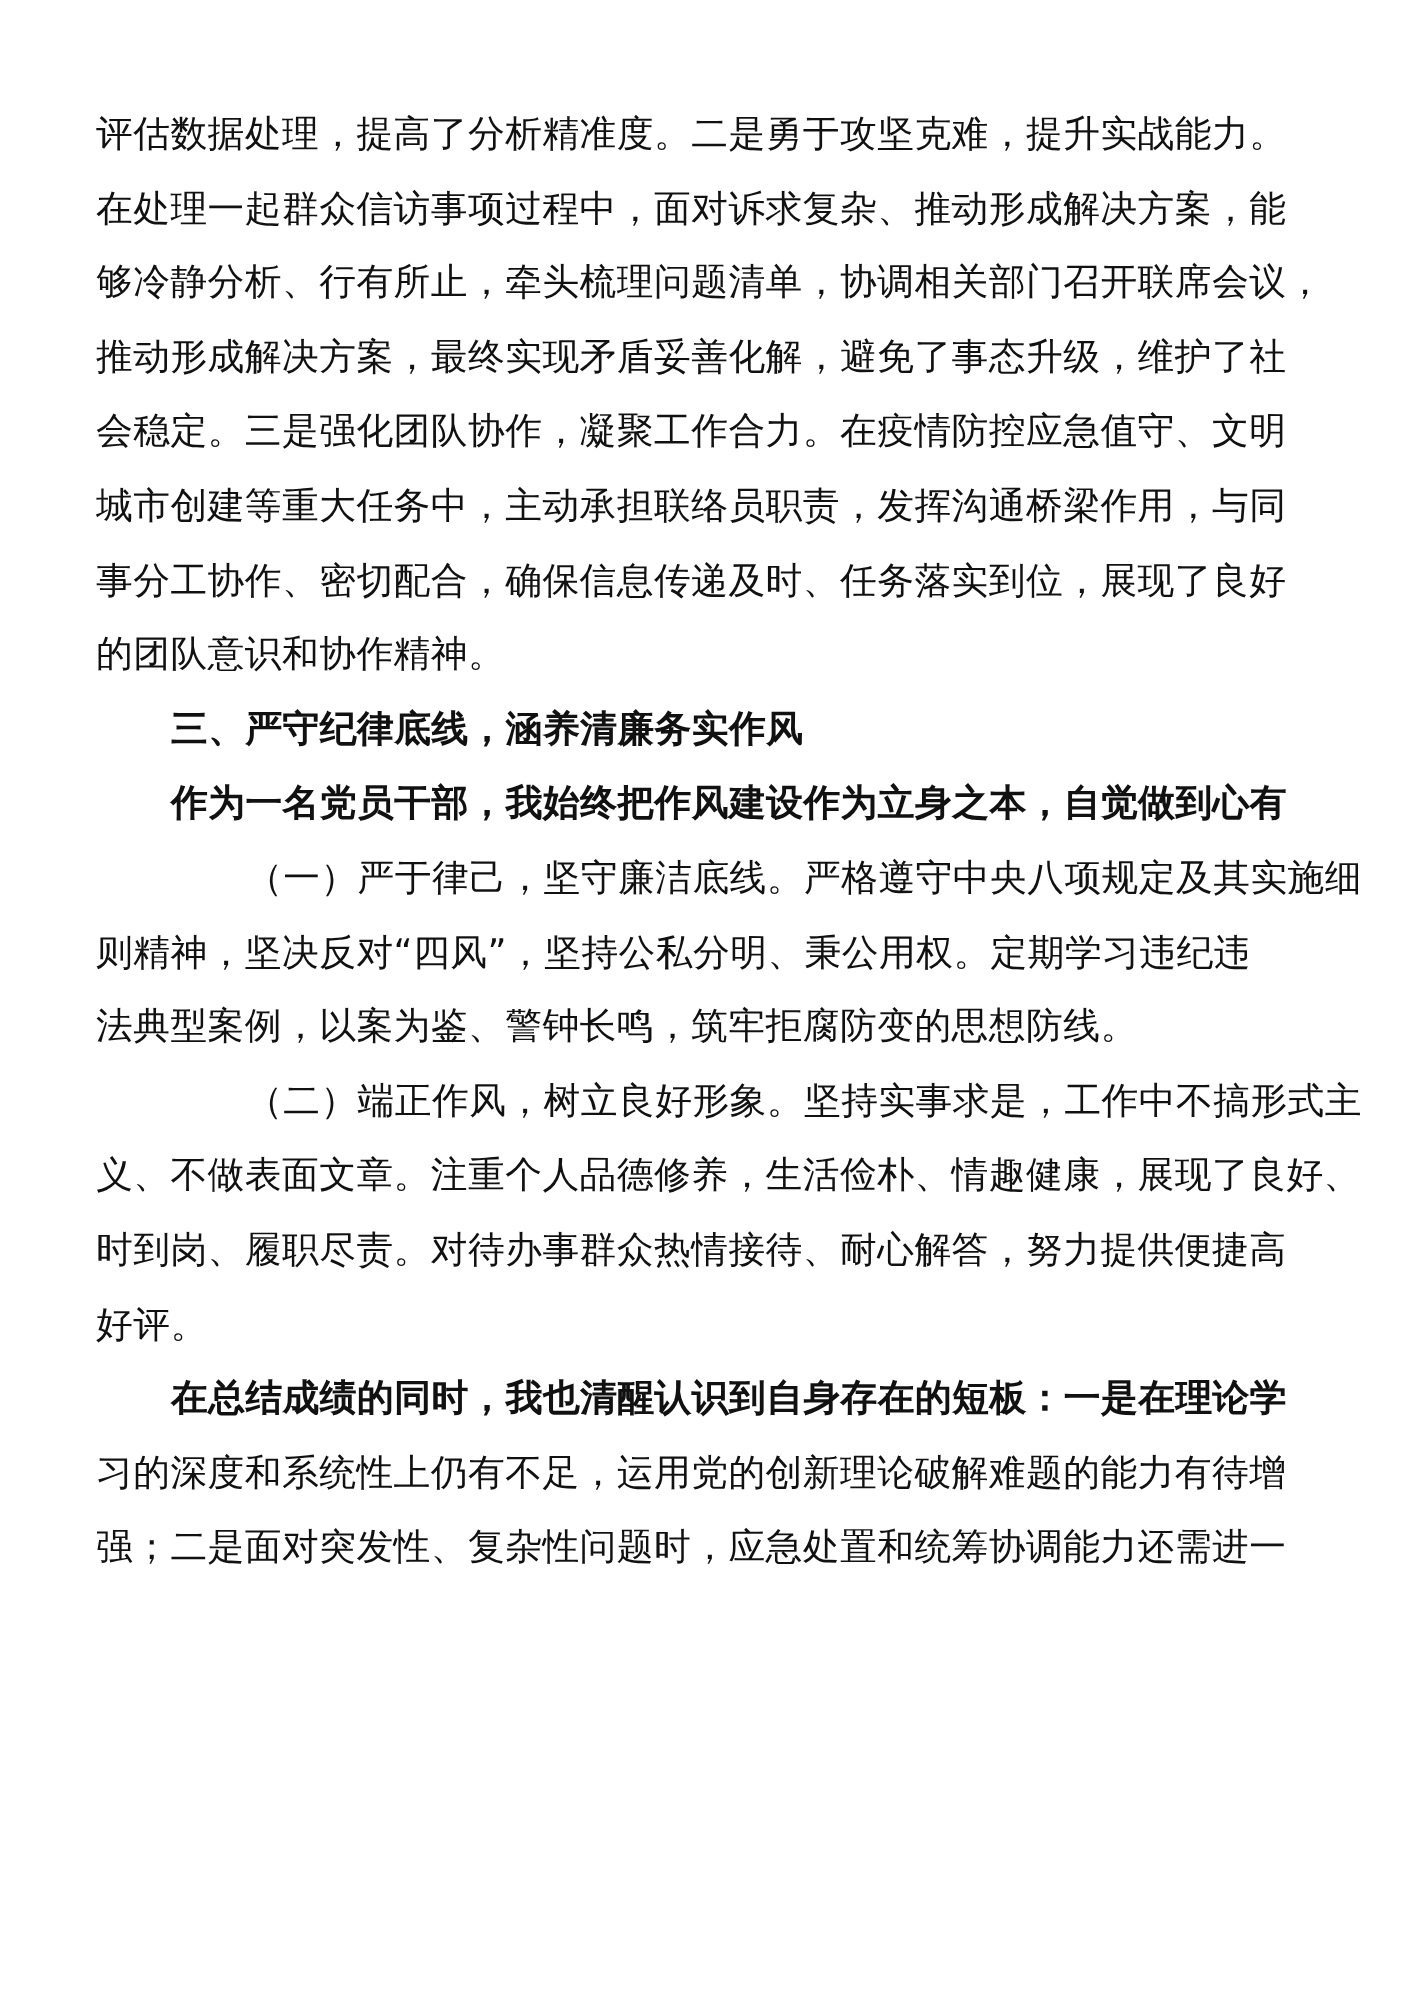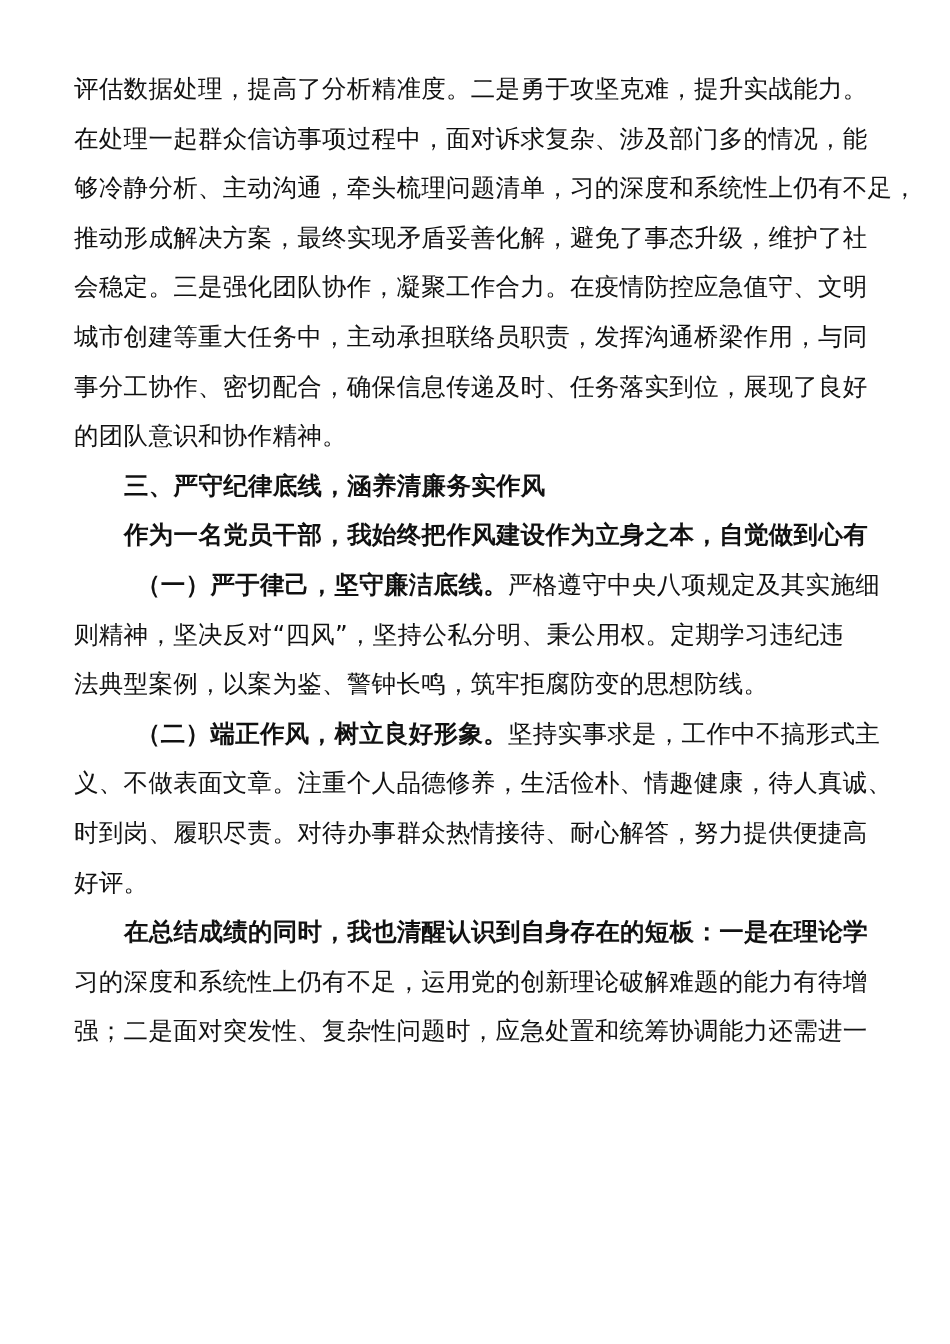--- a/index.html
+++ b/index.html
@@ -10,44 +10,44 @@
     body {
       width: 950px;
       height: 1344px;
       overflow: hidden;
       position: relative;
       font-family: "DejaVu Sans", "Liberation Sans", sans-serif;
       color: #111111;
     }
     .page {
       position: absolute;
-      left: 74px;
+      left: 64px;
       top: 64px;
       width: 840px;
     }
     .line {
       height: 49.6px;
       line-height: 49.6px;
       font-size: 24.5px;
       white-space: nowrap;
       letter-spacing: 0.3px;
     }
     .indent { padding-left: 50px; font-weight: bold; }
     .indent-bold { padding-left: 62px; }
-    .bold { font-weight: bold; }
+    .bold { font-weight: normal; margin-left: 38px; }
   </style>
 </head>
 <body>
 
 <div class="page">
 
   <div>
     <div class="line">评估数据处理，提高了分析精准度。二是勇于攻坚克难，提升实战能力。</div>
-    <div class="line">在处理一起群众信访事项过程中，面对诉求复杂、涉及部门多的情况，能</div>
-    <div class="line">够冷静分析、主动沟通，牵头梳理问题清单，习的深度和系统性上仍有不足，</div>
+    <div class="line">在处理一起群众信访事项过程中，面对诉求复杂、推动形成解决方案，能</div>
+    <div class="line">够冷静分析、行有所止，牵头梳理问题清单，协调相关部门召开联席会议，</div>
     <div class="line">推动形成解决方案，最终实现矛盾妥善化解，避免了事态升级，维护了社</div>
     <div class="line">会稳定。三是强化团队协作，凝聚工作合力。在疫情防控应急值守、文明</div>
     <div class="line">城市创建等重大任务中，主动承担联络员职责，发挥沟通桥梁作用，与同</div>
     <div class="line">事分工协作、密切配合，确保信息传递及时、任务落实到位，展现了良好</div>
     <div class="line">的团队意识和协作精神。</div>
   </div>
 
   <div class="line indent">三、严守纪律底线，涵养清廉务实作风</div>
 
   <div>
@@ -59,21 +59,21 @@
       <span class="bold">（一）严于律己，坚守廉洁底线。</span><span>严格遵守中央八项规定及其实施细</span>
     </div>
     <div class="line">则精神，坚决反对“四风”，坚持公私分明、秉公用权。定期学习违纪违</div>
     <div class="line">法典型案例，以案为鉴、警钟长鸣，筑牢拒腐防变的思想防线。</div>
   </div>
 
   <div>
     <div class="line indent-bold">
       <span class="bold">（二）端正作风，树立良好形象。</span><span>坚持实事求是，工作中不搞形式主</span>
     </div>
-    <div class="line">义、不做表面文章。注重个人品德修养，生活俭朴、情趣健康，待人真诚、</div>
+    <div class="line">义、不做表面文章。注重个人品德修养，生活俭朴、情趣健康，展现了良好、</div>
   </div>
 
   <div>
     <div class="line">时到岗、履职尽责。对待办事群众热情接待、耐心解答，努力提供便捷高</div>
     <div class="line">好评。</div>
   </div>
 
   <div>
     <div class="line indent">在总结成绩的同时，我也清醒认识到自身存在的短板：一是在理论学</div>
     <div class="line">习的深度和系统性上仍有不足，运用党的创新理论破解难题的能力有待增</div>

